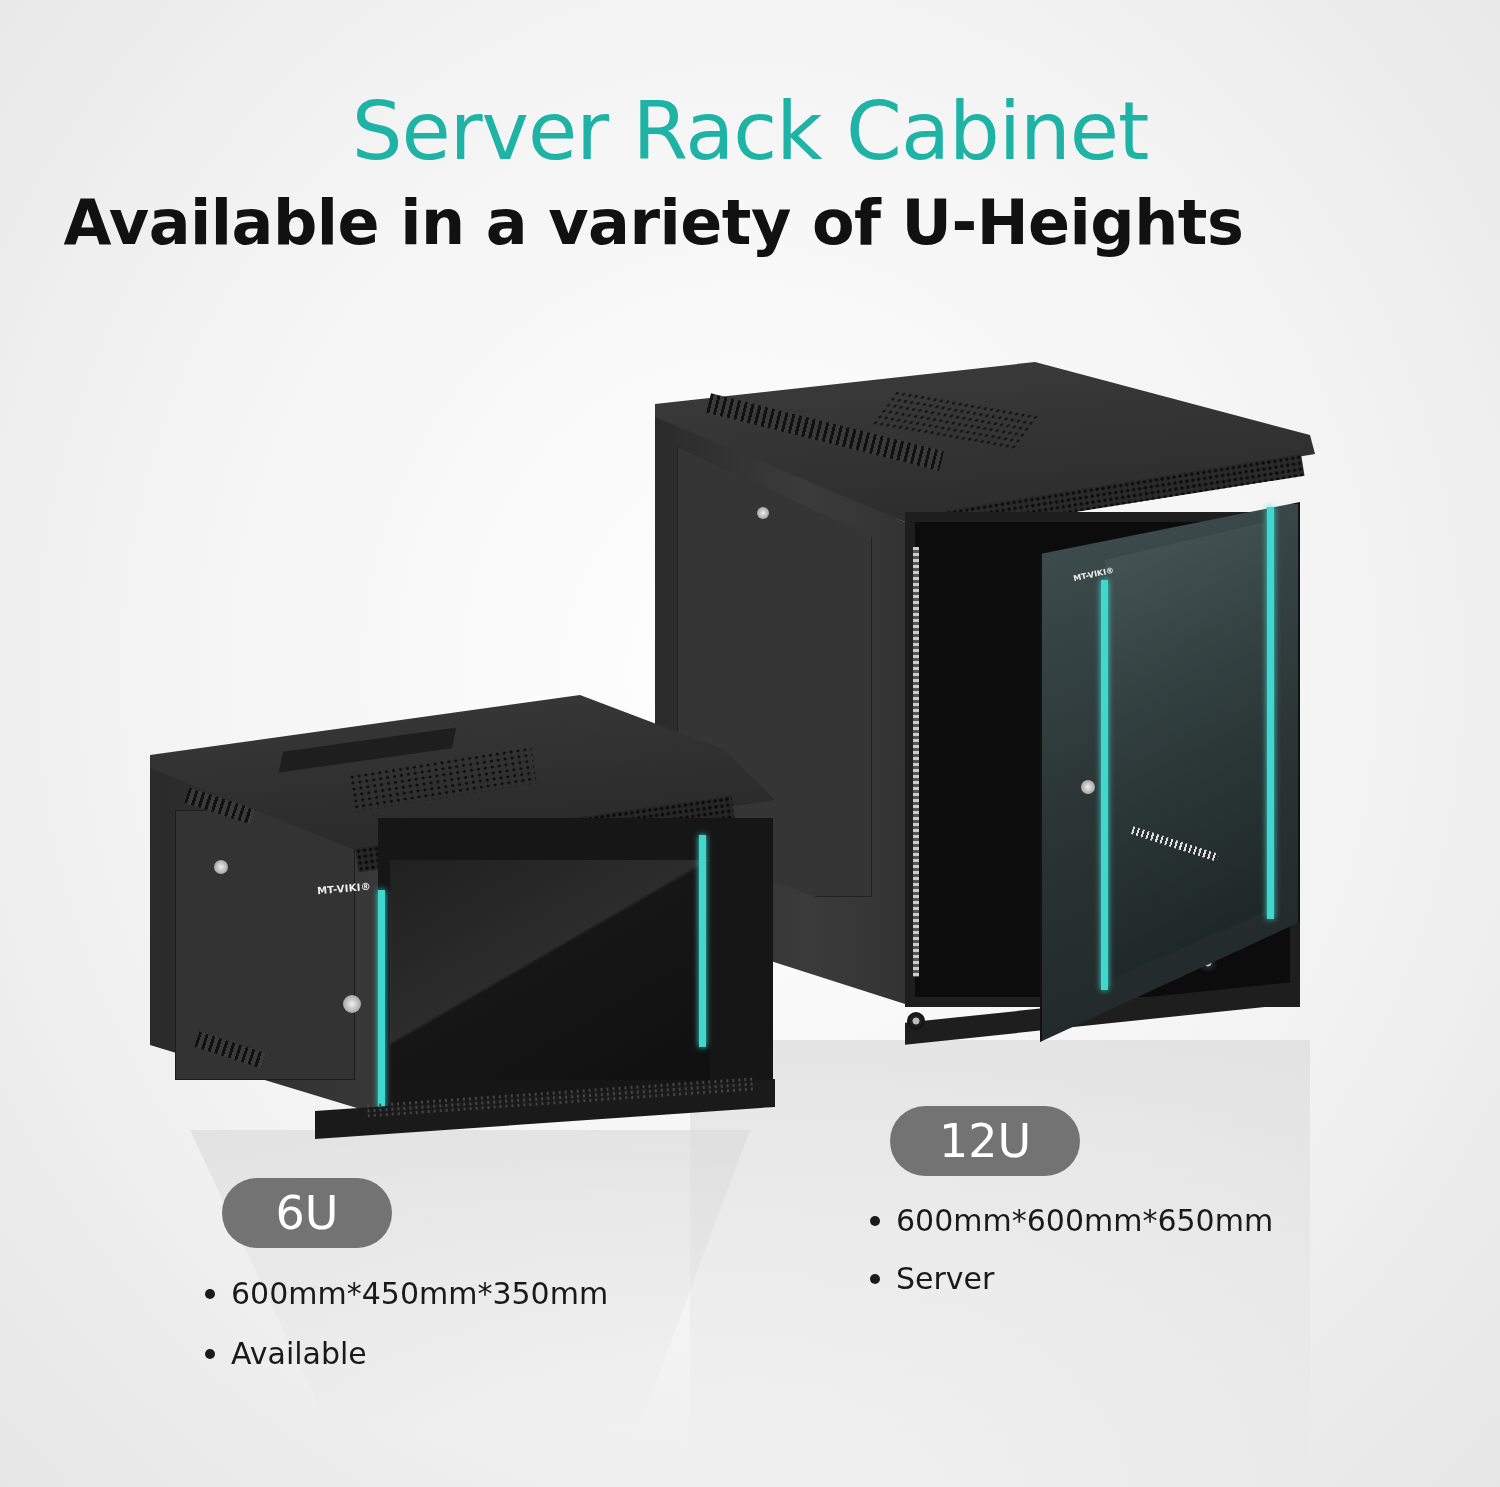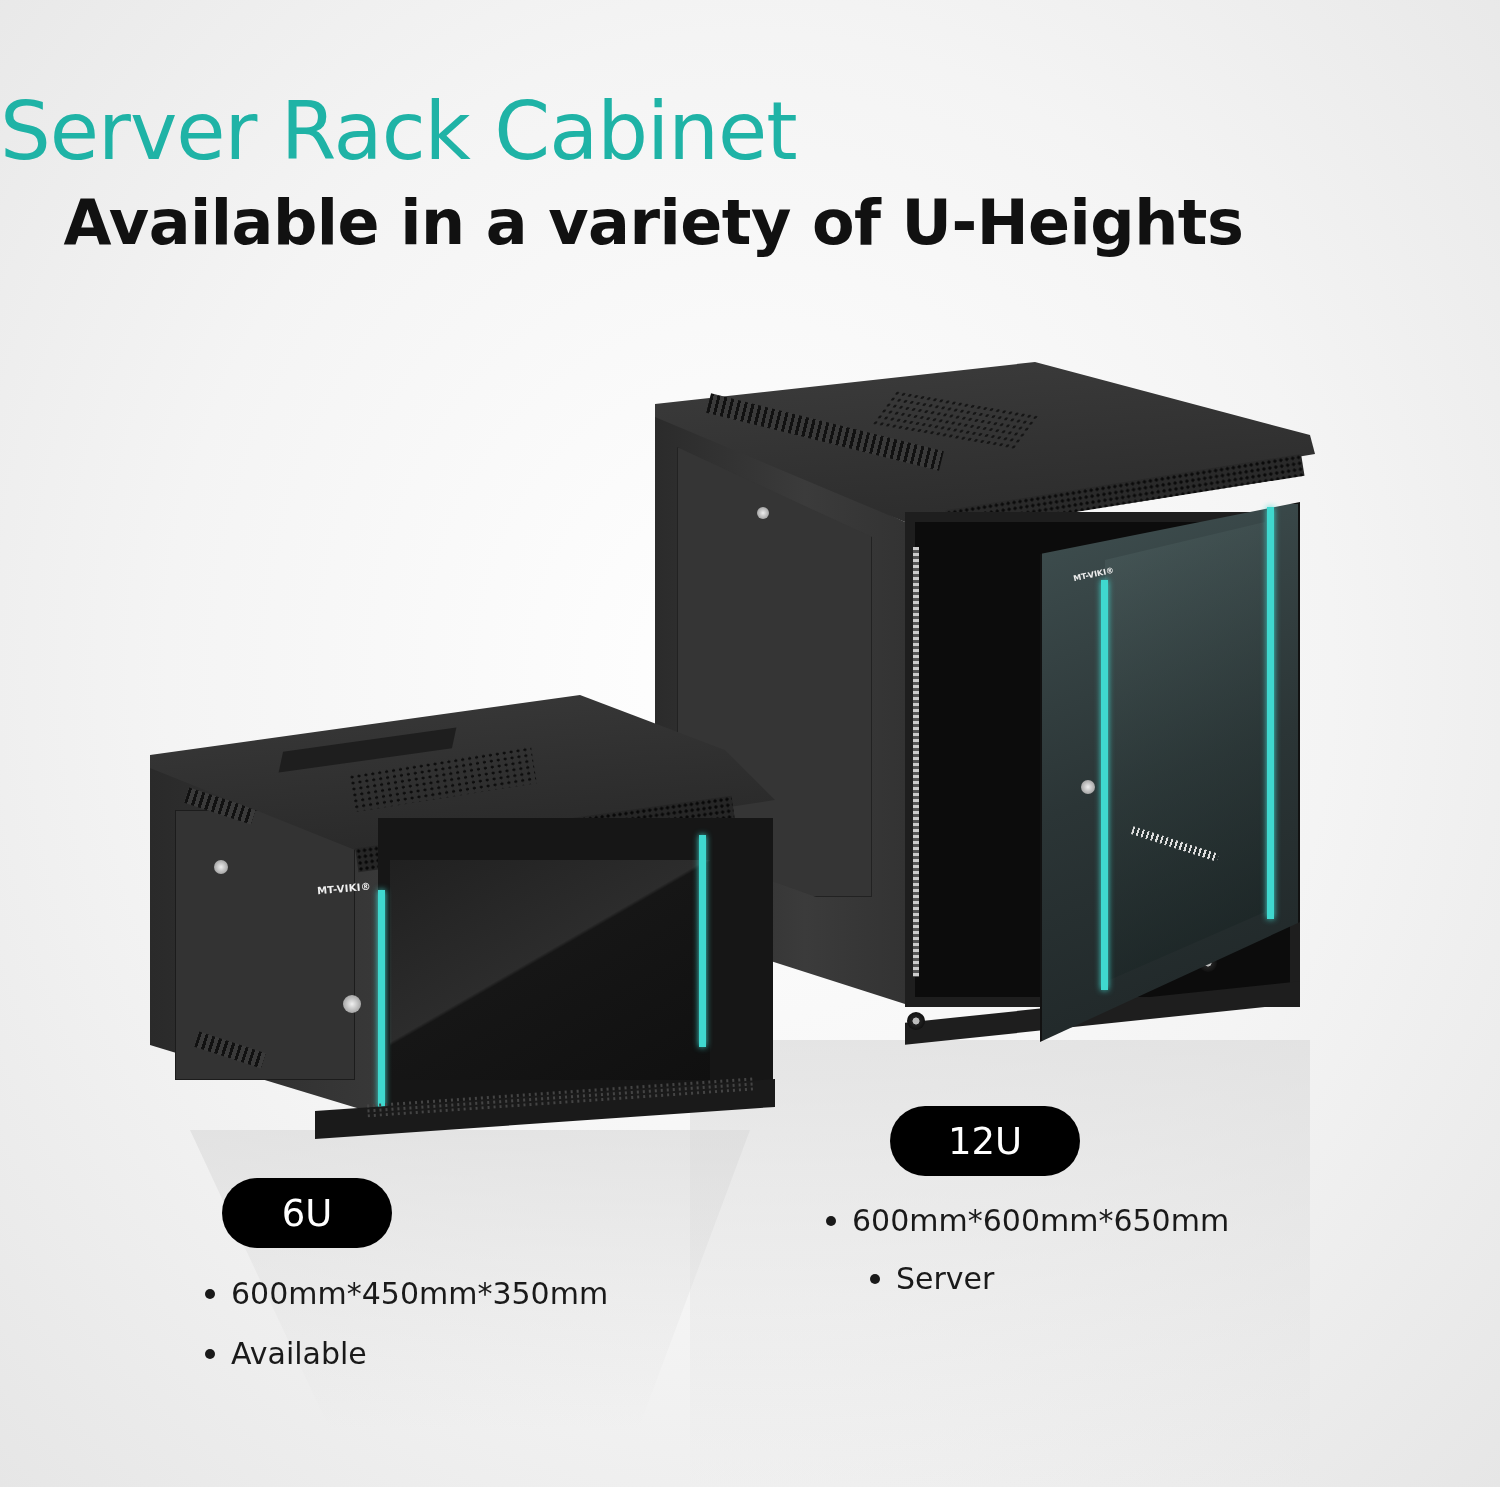--- a/index.html
+++ b/index.html
@@ -4,21 +4,21 @@
 <style>
   * { box-sizing: border-box; margin: 0; padding: 0; }
   html, body { width: 1500px; height: 1487px; overflow: hidden; }
   body {
     position: relative;
     font-family: "DejaVu Sans", sans-serif;
     background: radial-gradient(ellipse at 50% 45%, #ffffff 0%, #f4f4f4 55%, #e6e6e6 100%);
   }
   .title {
     position: absolute; left: 0; width: 1500px; top: 92px;
-    font-size: 80px; font-weight: 400; letter-spacing: -1px;
+    text-align: center; font-size: 80px; font-weight: 400; letter-spacing: -1px;
     color: #1fb3a6; line-height: 1;
   }
   .subtitle {
     position: absolute; left: 0; width: 1307px; top: 192px;
     text-align: center; font-size: 62px; color: #111; line-height: 1; letter-spacing: -0.5px;
   }
   
   .reflection { position: absolute; background: linear-gradient(#dcdcdc, rgba(240,240,240,0)); opacity: .7; }
 
   
@@ -128,23 +128,23 @@
   .c6 .lock { position: absolute; left: 193px; top: 305px; width: 18px; height: 18px; border-radius: 50%; background: radial-gradient(#f0f0f0, #888); }
   .c6 .sidelock { position: absolute; left: 64px; top: 170px; width: 14px; height: 14px; border-radius: 50%; background: radial-gradient(#eee, #888); }
   .c6 .base { position: absolute; left: 165px; top: 405px; width: 460px; height: 28px; background: #1a1a1a; transform: skewY(-4deg); }
   .c6 .basevent {
     position: absolute; left: 215px; top: 400px; width: 390px; height: 14px;
     background-image: radial-gradient(circle, #444 1.2px, transparent 1.4px); background-size: 6px 5px; transform: rotate(-4deg);
   }
 
   
   .badge {
-    position: absolute; background: #000000; color: #fff; border-radius: 36px;
+    position: absolute; background: #737373; color: #fff; border-radius: 36px;
     display: flex; align-items: center; justify-content: center;
-    font-size: 37px; line-height: 1;
+    font-size: 46px; line-height: 1;
   }
   .badge-6u { left: 222px; top: 1178px; width: 170px; height: 70px; }
   .badge-12u { left: 890px; top: 1106px; width: 190px; height: 70px; }
   .spec {
     position: absolute; font-size: 30px; color: #1a1a1a; display: flex; align-items: center; white-space: nowrap;
   }
   .spec .dot { width: 10px; height: 10px; border-radius: 50%; background: #1a1a1a; margin-right: 16px; }
 </style>
 </head>
 <body>
@@ -201,20 +201,20 @@
 <div class="spec" style="left:205px;top:1276px;">
   <span class="dot"></span>
   <span>600mm*450mm*350mm</span>
 </div>
 <div class="spec" style="left:205px;top:1336px;">
   <span class="dot"></span>
   <span>Available</span>
 </div>
 
 <div class="badge badge-12u">12U</div>
-<div class="spec" style="left:826px;top:1203px;">
+<div class="spec" style="left:870px;top:1203px;">
   <span class="dot"></span>
   <span>600mm*600mm*650mm</span>
 </div>
 <div class="spec" style="left:870px;top:1261px;">
   <span class="dot"></span>
   <span>Server</span>
 </div>
 
 </body></html>

